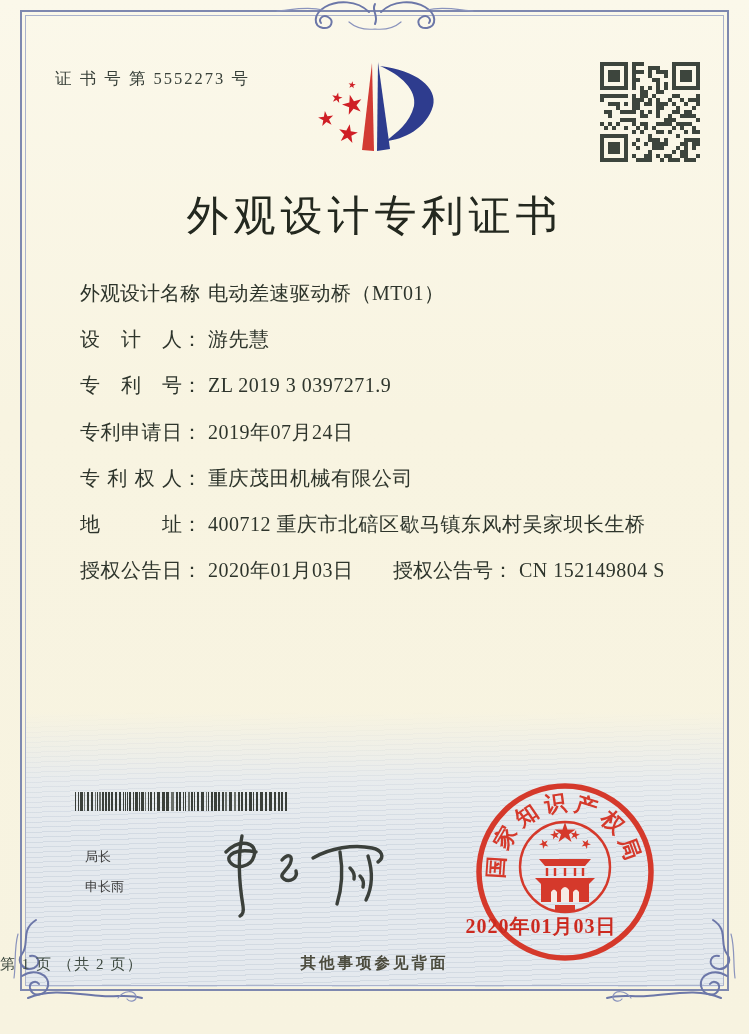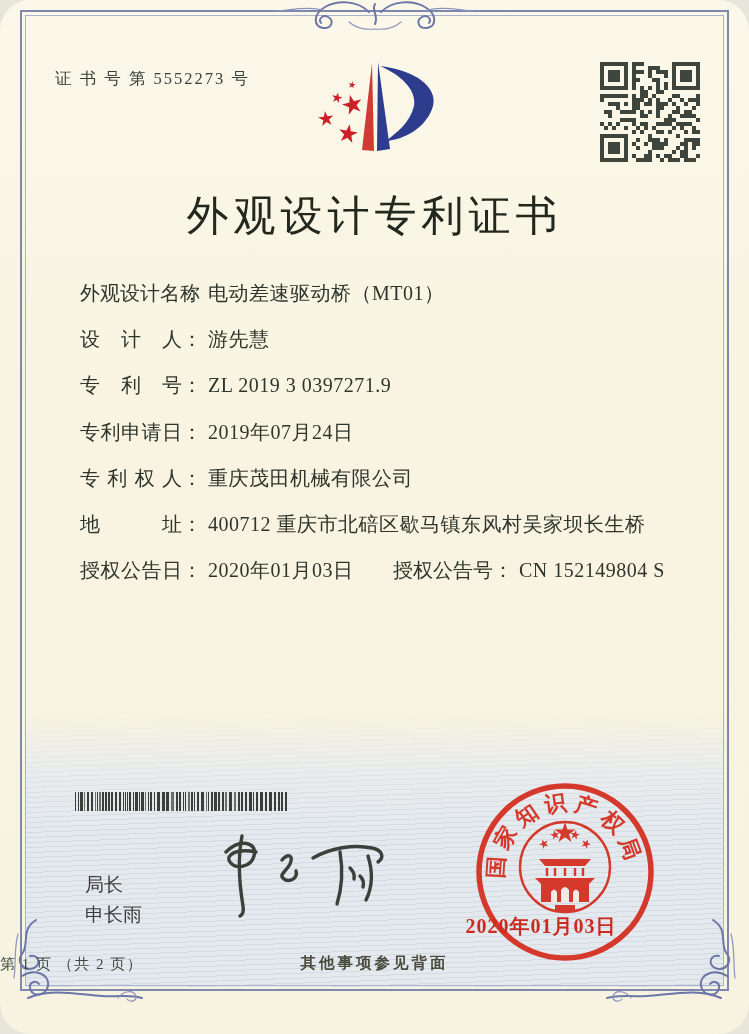--- a/index.html
+++ b/index.html
@@ -1,20 +1,19 @@
 <!DOCTYPE html>
 <html><head>
 <meta charset="utf-8">
 <style>
   html,body{margin:0;padding:0;background:#e8e6da;}
   .page{
     position:relative; width:749px; height:1034px; overflow:hidden;
     background:linear-gradient(180deg,#fbf8ea 0%,#f8f4e1 40%,#f7f3e0 100%);
     font-family:"Liberation Serif","DejaVu Serif",serif;
-    border-radius:31px;
   }
   
   .frame-outer{position:absolute;left:20px;top:10px;right:20px;bottom:43px;
     border:2px solid #7e88af;}
   .frame-inner{position:absolute;left:3px;top:3px;right:3px;bottom:3px;
     border:1px solid #aab2cc;}
   
   .bottom-band{position:absolute;left:26px;right:26px;top:712px;bottom:47px;
     background:linear-gradient(180deg, rgba(231,236,241,0) 0px, rgba(229,234,240,.85) 70px, #e4e9ee 130px);}
   .bottom-band::after{content:"";position:absolute;inset:0;
@@ -39,22 +38,22 @@
   .fcolon{display:inline-block;margin-right:6px;}
   .fvalue{letter-spacing:.5px;}
   .grant2{position:absolute;left:313px;top:0;}
   
   .body-text{position:absolute;left:72px;width:622px;top:597px;}
   .body-text p{margin:0;text-indent:2em;font-size:15.5px;line-height:27.6px;
     color:#47503f;text-align:justify;}
   
   .barcode{position:absolute;left:75px;top:792px;}
   
-  .director{position:absolute;left:85px;top:842px;font-size:19px;color:#3a3a3a;
-    line-height:30px;font-family:"Liberation Sans","DejaVu Sans",sans-serif;margin-top:28px;}
+  .director{position:absolute;left:85px;top:842px;font-size:13px;color:#3a3a3a;
+    line-height:30px;font-family:"Liberation Sans","DejaVu Sans",sans-serif;}
   .signature{position:absolute;left:212px;top:822px;}
   .signature path{fill:none;stroke:#3b403b;stroke-width:3.4;stroke-linecap:round;stroke-linejoin:round;}
   
   .seal{position:absolute;left:455px;top:775px;}
   .seal .ring{fill:none;stroke:#d5392b;stroke-width:5.5;}
   .seal .emb{fill:#d5392b;}
   .seal .embl{fill:none;stroke:#d5392b;stroke-width:2.4;}
   .seal-arc-char{font-size:22px;font-weight:700;fill:#d5392b;text-anchor:middle;
     dominant-baseline:central;font-family:"Liberation Serif","DejaVu Serif",serif;}
   .seal-date{font-size:20px;font-weight:700;fill:#cc2a20;text-anchor:middle;letter-spacing:1px;}

